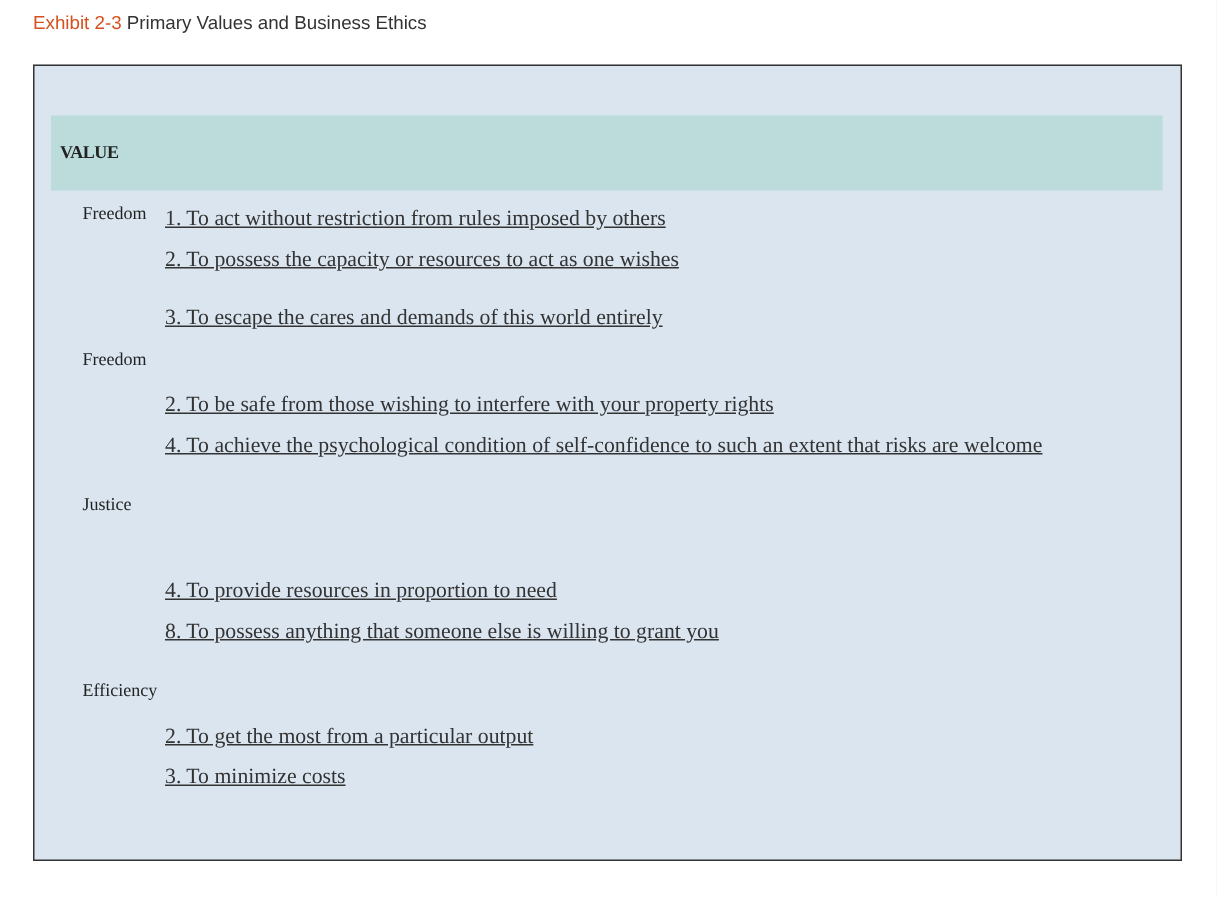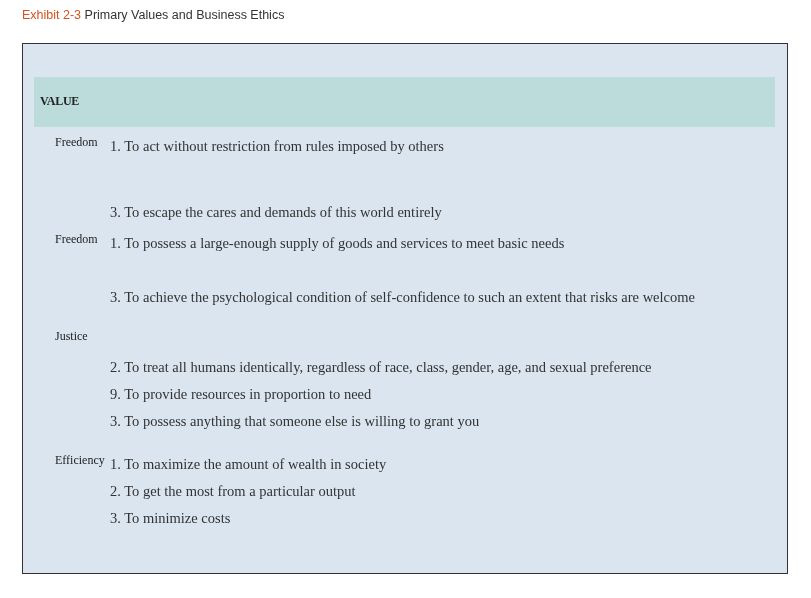--- a/index.html
+++ b/index.html
@@ -5,45 +5,44 @@
   html, body { margin:0; padding:0; background:#ffffff; }
   body { width:811px; height:598px; position:relative; overflow:hidden; }
   .caption { position:absolute; left:22px; top:8px; font-family:"Liberation Sans", sans-serif; font-size:12.5px; color:#333; }
   .caption .lbl { color:#d4521f;text-align:center; }
   .box { position:absolute; left:22px; top:43px; width:764px; height:529px; border:1px solid #333; background:#dae5f0; }
   .hdr { position:absolute; left:11px; top:33px; width:741px; height:50px; background:#bcdcdc;text-align:center; }
   .hdr span { position:absolute; top:17px; font-family:"Liberation Serif", serif; font-weight:bold; font-size:12px; color:#222; letter-spacing:-0.3px; }
   .hdr .c1 { left:6px; }
   .hdr .c2 { left:71px; }
   .vlabel { position:absolute; left:16px; font-family:"Liberation Serif", serif; font-size:12px; color:#222;margin-left:16px; }
-  .item { position:absolute; left:87px; font-family:"Liberation Serif", serif; font-size:14.5px; color:#333; white-space:nowrap; }
+  .item { position:absolute; left:87px; font-family:"Liberation Serif", serif; font-size:14.5px; color:#333; white-space:nowrap;text-decoration:underline; }
 </style>
 </head>
 <body>
 
 <div class="caption">
   <span class="lbl">Exhibit 2-3</span>
   <span>Primary Values and Business Ethics</span>
 </div>
 
 <div class="box">
   <div class="hdr">
     <span class="c1">VALUE</span>
   </div>
 
   <div class="vlabel" style="top:91px">Freedom</div>
   <div class="item" style="top:94px">1. To act without restriction from rules imposed by others</div>
+  <div class="item" style="top:121px">2. To possess the capacity or resources to act as one wishes</div>
   <div class="item" style="top:160px">3. To escape the cares and demands of this world entirely</div>
 
   <div class="vlabel" style="top:188px">Freedom</div>
-  <div class="item" style="top:191px">1. To possess a large-enough supply of goods and services to meet basic needs</div>
-  <div class="item" style="top:245px">3. To achieve the psychological condition of self-confidence to such an extent that risks are welcome</div>
+  <div class="item" style="top:218px">2. To be safe from those wishing to interfere with your property rights</div>
+  <div class="item" style="top:245px">4. To achieve the psychological condition of self-confidence to such an extent that risks are welcome</div>
 
   <div class="vlabel" style="top:285px">Justice</div>
-  <div class="item" style="top:315px">2. To treat all humans identically, regardless of race, class, gender, age, and sexual preference</div>
-  <div class="item" style="top:342px">9. To provide resources in proportion to need</div>
-  <div class="item" style="top:369px">3. To possess anything that someone else is willing to grant you</div>
+  <div class="item" style="top:342px">4. To provide resources in proportion to need</div>
+  <div class="item" style="top:369px">8. To possess anything that someone else is willing to grant you</div>
 
   <div class="vlabel" style="top:409px">Efficiency</div>
-  <div class="item" style="top:412px">1. To maximize the amount of wealth in society</div>
   <div class="item" style="top:439px">2. To get the most from a particular output</div>
   <div class="item" style="top:466px">3. To minimize costs</div>
 </div>
 
 </body></html>

